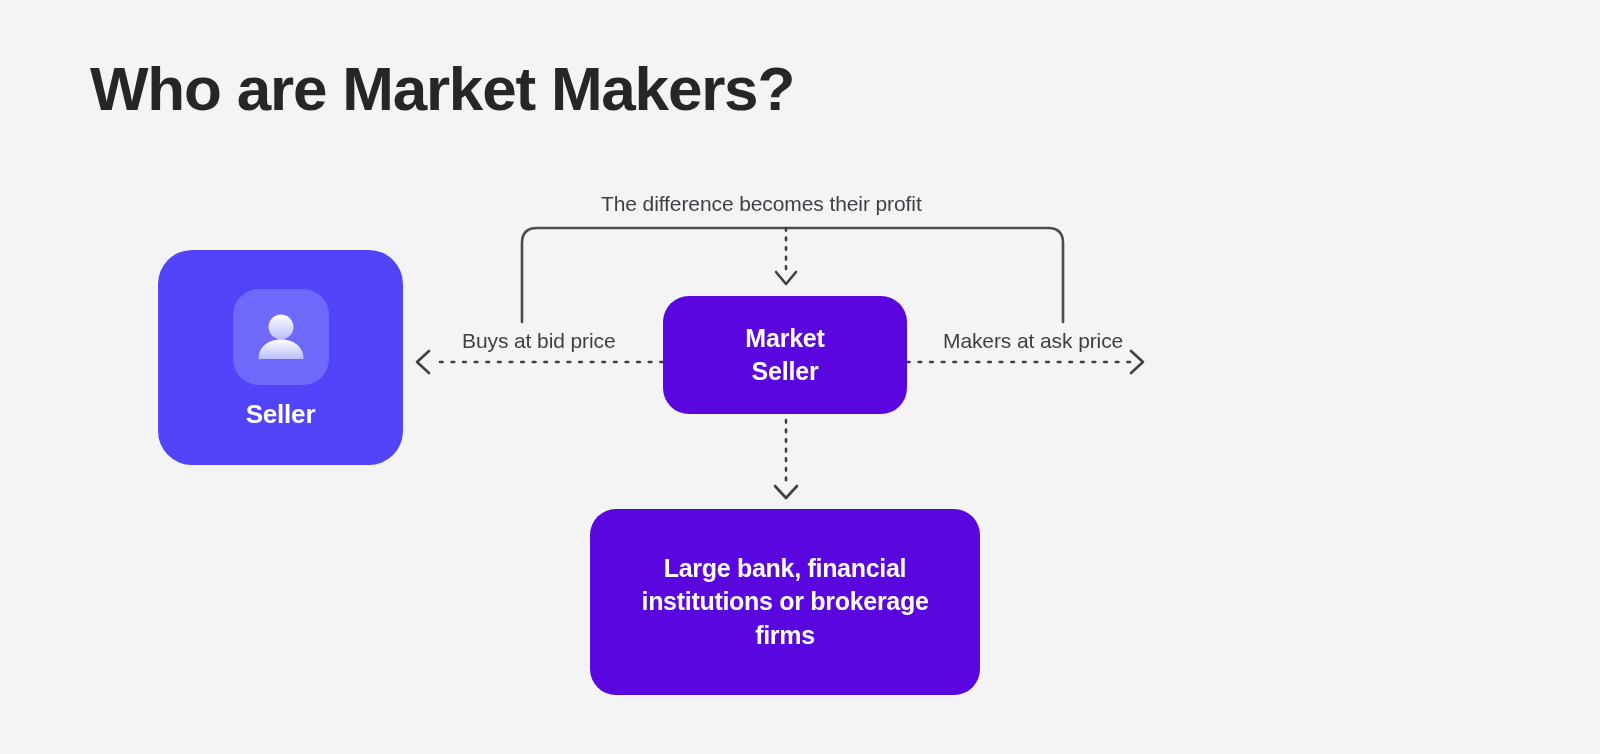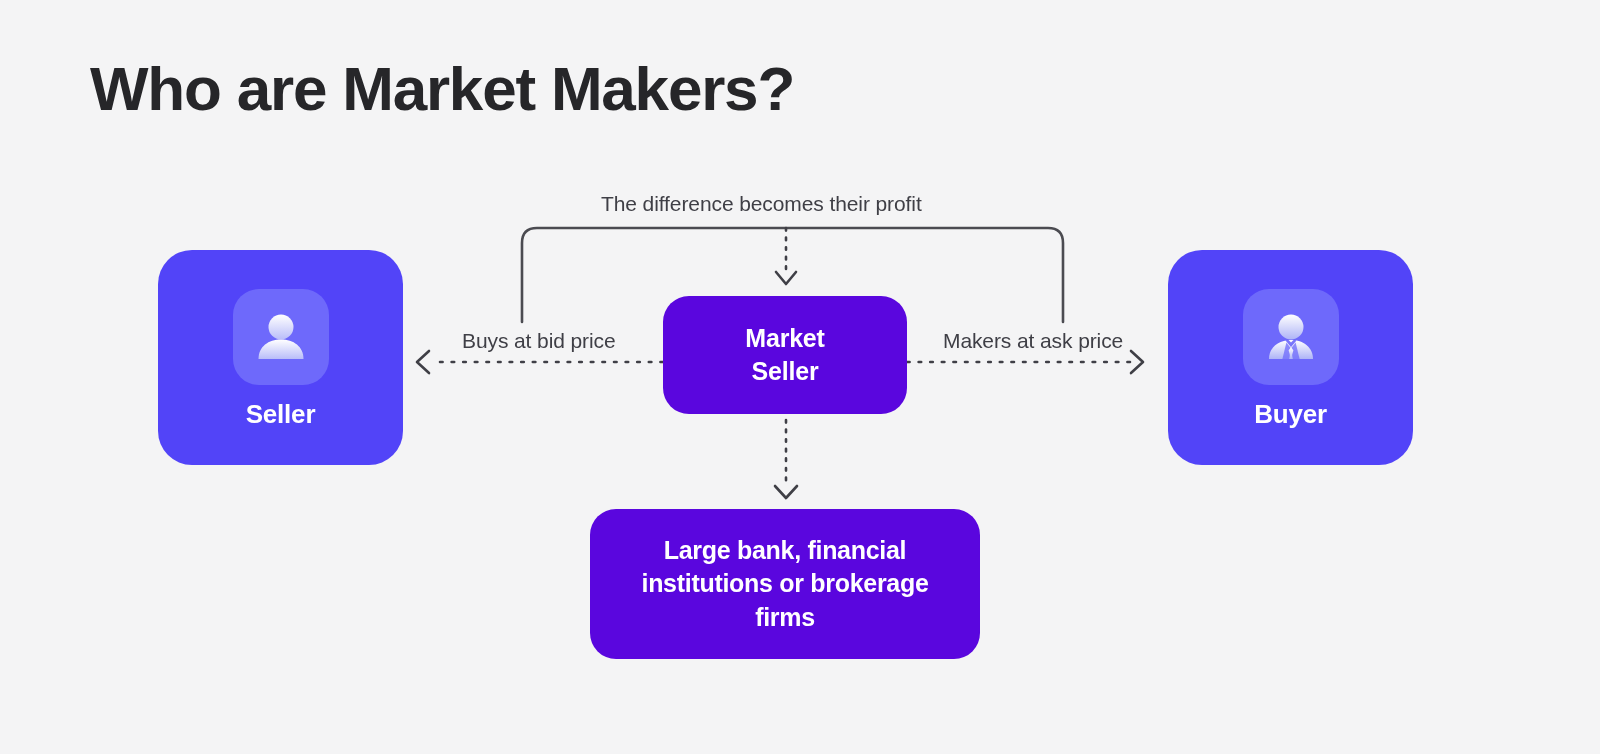--- a/index.html
+++ b/index.html
@@ -88,21 +88,21 @@
     width: 244px;
     height: 118px;
     font-size: 25px;
     line-height: 1.32;
     letter-spacing: -0.2px;
   }
   .institutions-box {
     left: 590px;
     top: 509px;
     width: 390px;
-    height: 150px;
+    height: 186px;
     font-size: 25px;
     line-height: 1.34;
     letter-spacing: -0.3px;
     padding: 0 22px;
     box-sizing: border-box;
   }
 
   
   .edge-label {
     position: absolute;
@@ -179,36 +179,20 @@
   <div class="node actor-card left">
     <div class="icon-tile">
       <svg width="62" height="62" viewBox="0 0 62 62">
         <circle cx="31" cy="21" r="12.5" fill="url(#personGrad)"></circle>
         <path d="M 8.5 53 C 8.5 40.5 18.5 33.5 31 33.5 C 43.5 33.5 53.5 40.5 53.5 53 Z" fill="url(#personGrad)"></path>
       </svg>
     </div>
     <div class="actor-label">Seller</div>
   </div>
 
-  <div class="node actor-card right">
-    <div class="icon-tile">
-      <svg width="62" height="62" viewBox="0 0 62 62">
-        <circle cx="31" cy="21" r="12.5" fill="url(#personGrad2)"></circle>
-
-        <path d="M 9 53 C 9 41.5 18.5 34 31 34 C 43.5 34 53 41.5 53 53 Z" fill="url(#personGrad2)"></path>
-
-        <path d="M 25.5 34.6 L 31 41 L 36.5 34.6 L 34 33.6 L 31 36.6 L 28 33.6 Z" fill="#6e69fb" opacity="0.92"></path>
-        <path d="M 26.4 36.4 L 22.4 53 L 29.2 53 L 31 42.5 Z" fill="#6e69fb" opacity="0.75"></path>
-        <path d="M 35.6 36.4 L 39.6 53 L 32.8 53 L 31 42.5 Z" fill="#6e69fb" opacity="0.75"></path>
-
-        <path d="M 31 41.3 L 28.6 44.2 L 31 53 L 33.4 44.2 Z" fill="url(#personGrad2)"></path>
-      </svg>
-    </div>
-    <div class="actor-label">Buyer</div>
-  </div>
 
   <div class="node process-box mm-box">
     <div>Market</div>
     <div>Seller</div>
   </div>
 
   <div class="node process-box institutions-box">
     <div>Large bank, financial institutions or brokerage firms</div>
   </div>
 

